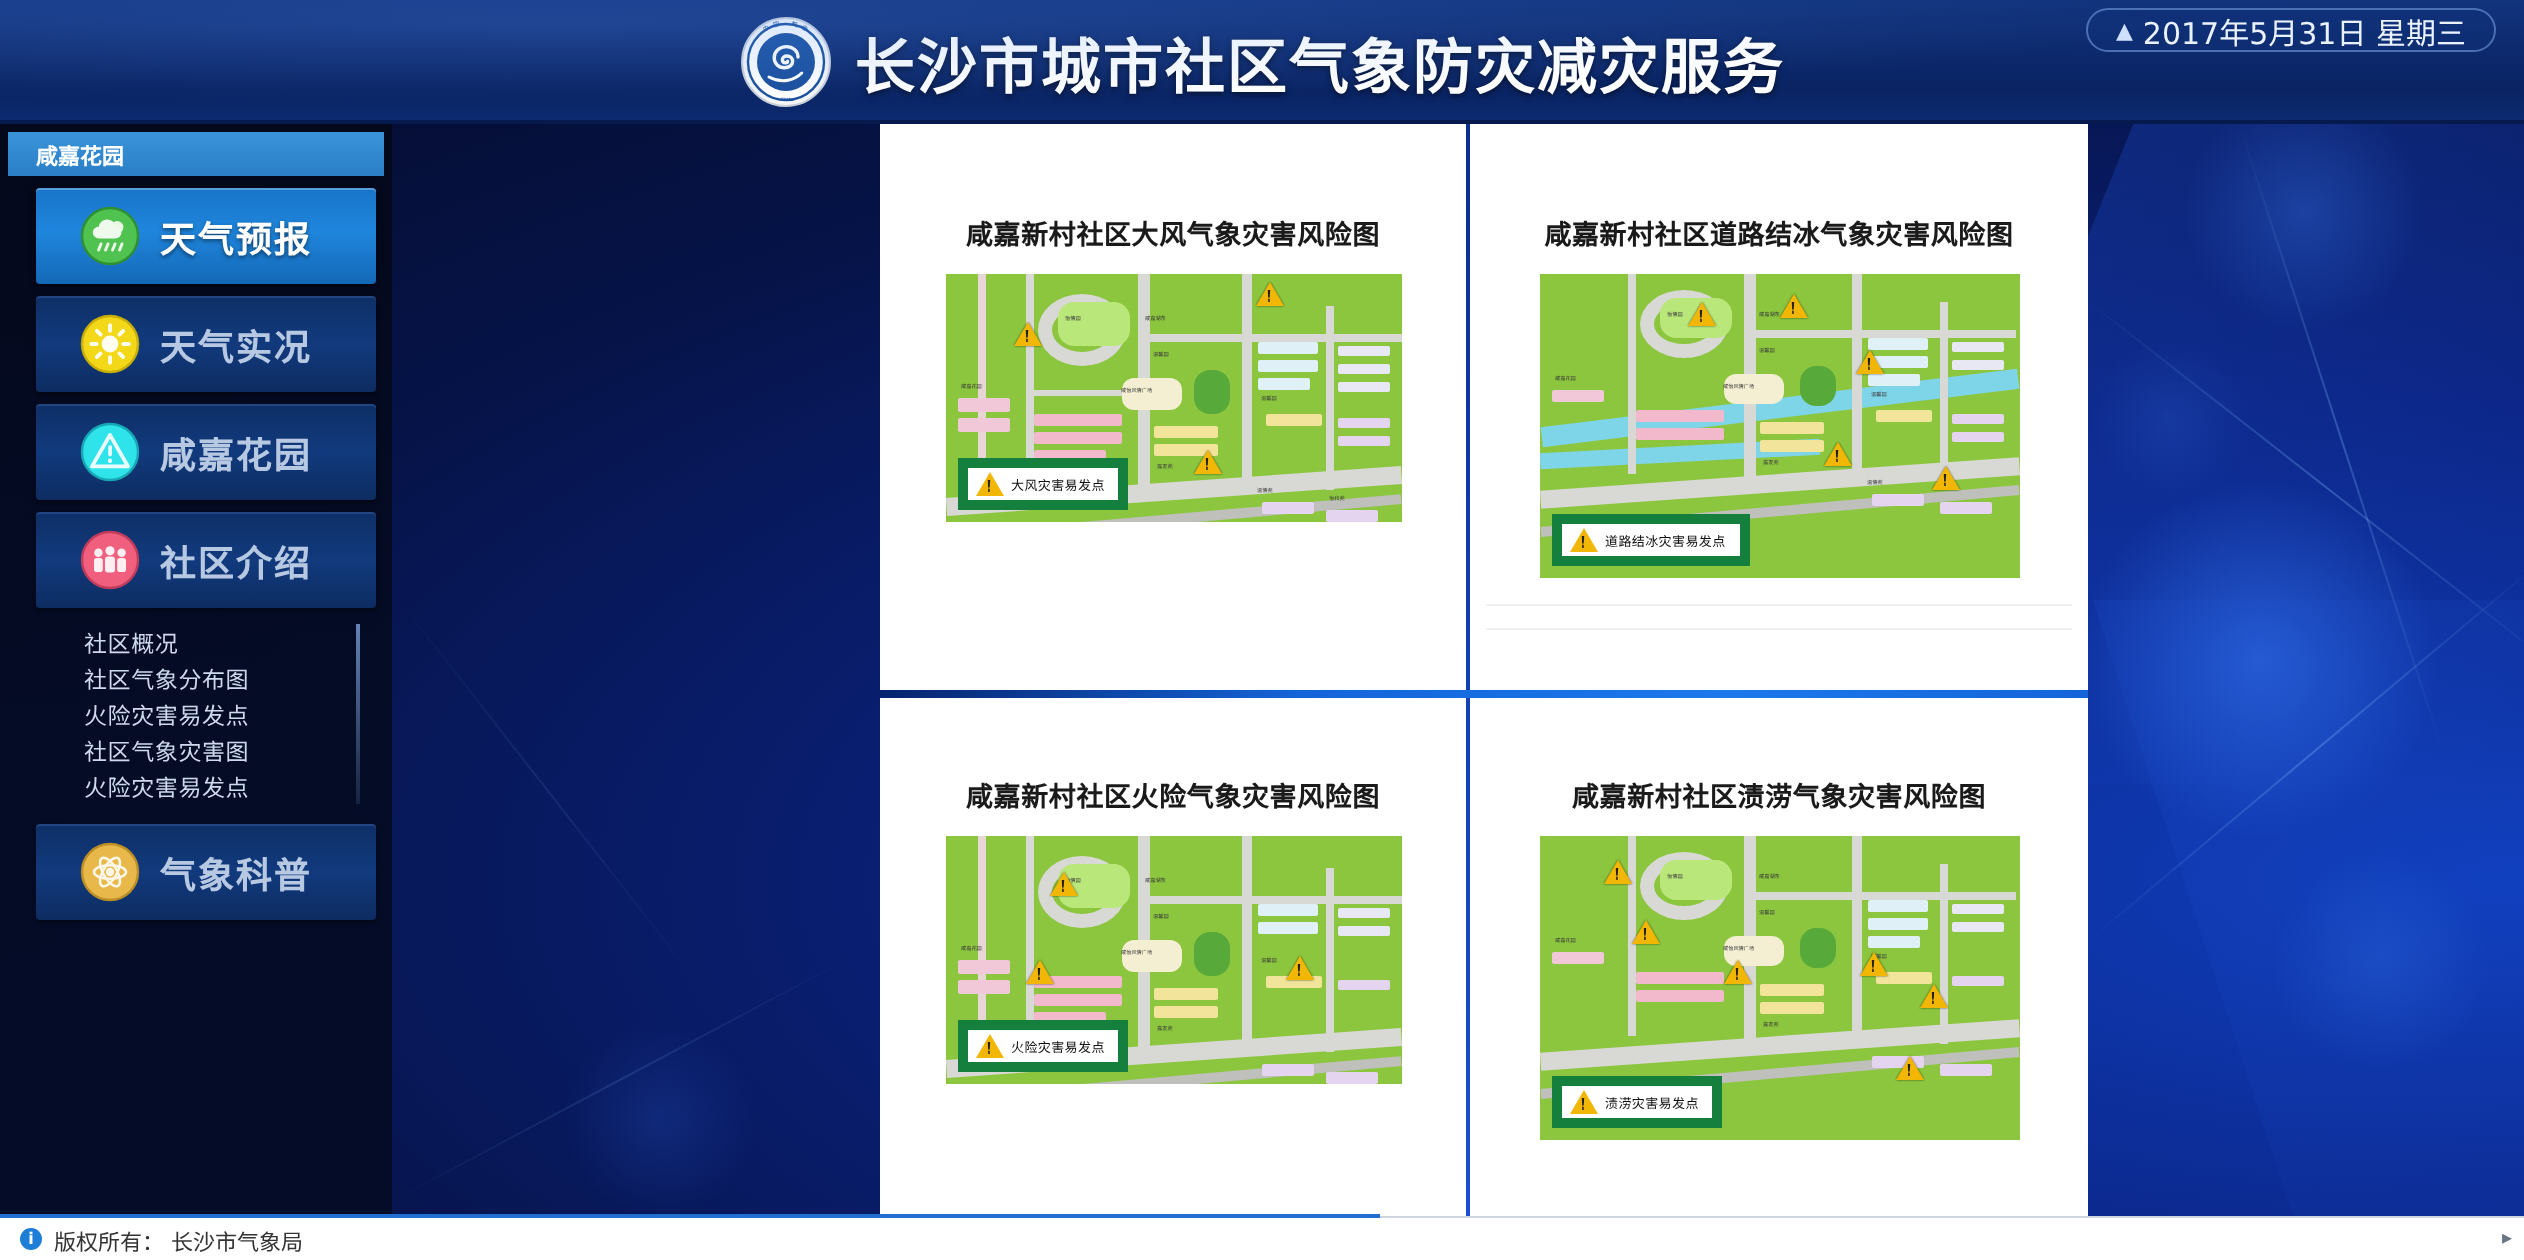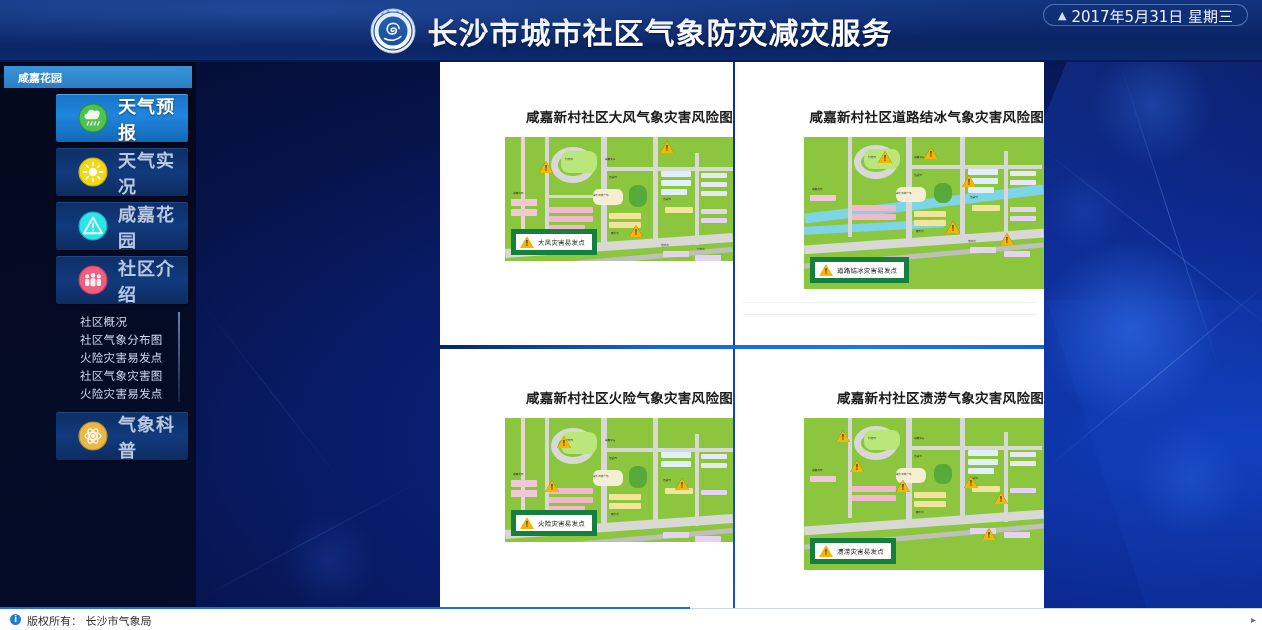--- a/index.html
+++ b/index.html
@@ -68,21 +68,21 @@
   .sidebar {
     position: absolute; left: 0; top: 62px; width: 196px; height: 546px;
     background: linear-gradient(180deg, rgba(4,8,26,.96) 0%, rgba(4,10,32,.93) 40%, rgba(5,12,38,.92) 100%);
   }
   .sidebar-head {
     height: 22px; margin: 4px 4px 0 4px;
     background: linear-gradient(180deg, #3a93d8 0%, #2a7fc6 100%);
     display: flex; align-items: center; padding-left: 14px;
     color: #ffffff; font-size: 11px; font-weight: bold;
   }
-  .menu { padding: 6px 8px 0 8px; margin-left: 48px; }
+  .menu { padding: 6px 8px 0 18px; }
   .menu-item {
     position: relative; height: 48px; margin-bottom: 6px;
     display: flex; align-items: center; gap: 10px; padding-left: 22px;
     border-radius: 2px;
     background: linear-gradient(180deg, #0e2f66 0%, #113a7d 50%, #0d2c61 100%);
     box-shadow: inset 0 1px 0 rgba(120,180,255,.18), 0 1px 2px rgba(0,0,0,.5);
     cursor: pointer;
   }
   .menu-item.active {
     background: linear-gradient(180deg, #1874c8 0%, #1f86dd 45%, #1468b6 100%);
@@ -104,21 +104,21 @@
 
   
   .content {
     position: absolute; left: 440px; top: 62px; width: 604px; height: 546px;
     background: #ffffff; overflow: hidden;
   }
   .grid { position: absolute; inset: 0; display: grid; grid-template-columns: 293px 2px 309px; grid-template-rows: 283px 4px 259px; }
   .vdiv { background: linear-gradient(180deg, #0b2f8f, #1a4fd0); grid-column: 2; grid-row: 1 / span 3; }
   .hdiv { background: linear-gradient(90deg, #06246e 0%, #1464d8 35%, #1b79ec 70%, #1464d8 100%);
           grid-column: 1 / span 3; grid-row: 2; }
-  .cell { position: relative; overflow: hidden; display: flex; flex-direction: column; align-items: flex-end; }
+  .cell { position: relative; overflow: hidden; display: flex; flex-direction: column; align-items: center; }
   .cell.c1 { grid-column: 1; grid-row: 1; }
   .cell.c2 { grid-column: 3; grid-row: 1; }
   .cell.c3 { grid-column: 1; grid-row: 3; }
   .cell.c4 { grid-column: 3; grid-row: 3; }
   .cell-title {
     font-size: 13.5px; font-weight: bold; color: #1a1a1a; letter-spacing: .3px;
     margin-top: 44px; margin-bottom: 11px; white-space: nowrap;
     font-family: "DejaVu Sans", "Liberation Sans", sans-serif;
   }
   .cell.c3 .cell-title, .cell.c4 .cell-title { margin-top: 38px; }

